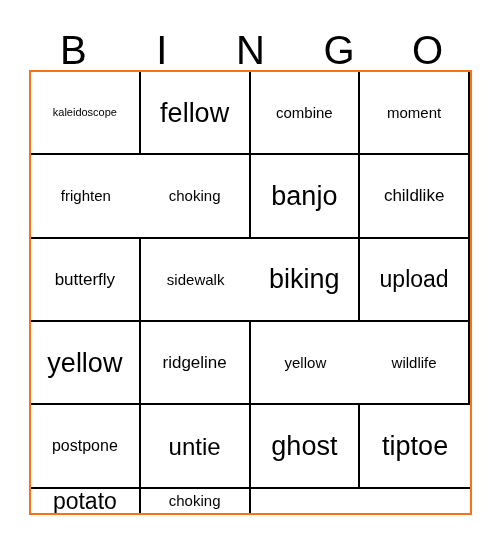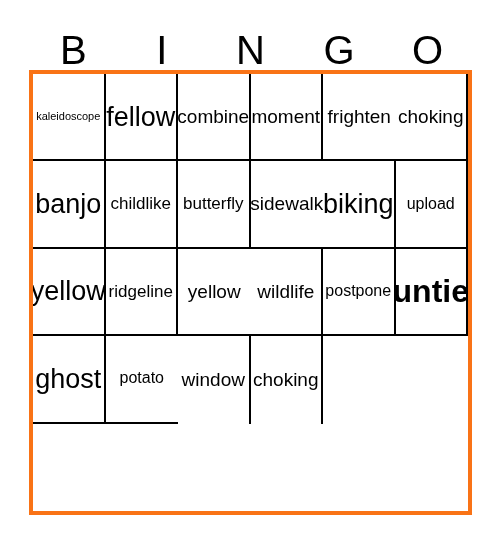--- a/index.html
+++ b/index.html
@@ -39,24 +39,24 @@
     font-weight: 300;
     letter-spacing: 0;
   }
   
   #grid {
     position: absolute;
     left: 29px;
     top: 70px;
     width: 443px;
     height: 445px;
-    border: 4px solid #f97316;
+    border: 2px solid #f97316;
     box-sizing: border-box;
     display: grid;
-    grid-template-columns: repeat(6, 1fr);
+    grid-template-columns: repeat(4, 1fr);
     grid-template-rows: repeat(5, 1fr);
     background: #ffffff;
   }
   .cell {
     border-right: 2px solid #000000;
     border-bottom: 2px solid #000000;
     box-sizing: border-box;
     display: flex;
     align-items: center;
     justify-content: center;
@@ -72,24 +72,24 @@
     display: block;
     white-space: nowrap;
     line-height: 1.05;
     text-align: center;
     font-weight: 400;
   }
   
   .fs-xs  { font-size: 11px; }
   .fs-s   { font-size: 16px; }
   .fs-m   { font-size: 17px; }
-  .fs-l   { font-size: 19px; }
-  .fs-xl  { font-size: 16px; }
+  .fs-l   { font-size: 15px; }
+  .fs-xl  { font-size: 23px; }
   .fs-xxl { font-size: 27px; }
-  .fs-xxxl{ font-size: 32px; font-weight: bold; }
+  .fs-xxxl{ font-size: 24px; }
 </style>
 </head>
 <body>
 
 <div id="card">
 
   <div id="header">
     <div class="header-cell">B</div>
     <div class="header-cell">I</div>
     <div class="header-cell">N</div>
@@ -149,23 +149,23 @@
       <div class="cell">
         <span class="cell-text fs-s">postpone</span>
       </div>
       <div class="cell">
         <span class="cell-text fs-xxxl">untie</span>
       </div>
       <div class="cell">
         <span class="cell-text fs-xxl">ghost</span>
       </div>
       <div class="cell">
-        <span class="cell-text fs-xl">potato</span>
+        <span class="cell-text fs-xxl">tiptoe</span>
       </div>
       <div class="cell">
-        <span class="cell-text fs-l">window</span>
+        <span class="cell-text fs-xl">potato</span>
       </div>
       <div class="cell">
         <span class="cell-text fs-l">choking</span>
       </div>
     </div>
 
 </div>
 
 </body></html>

